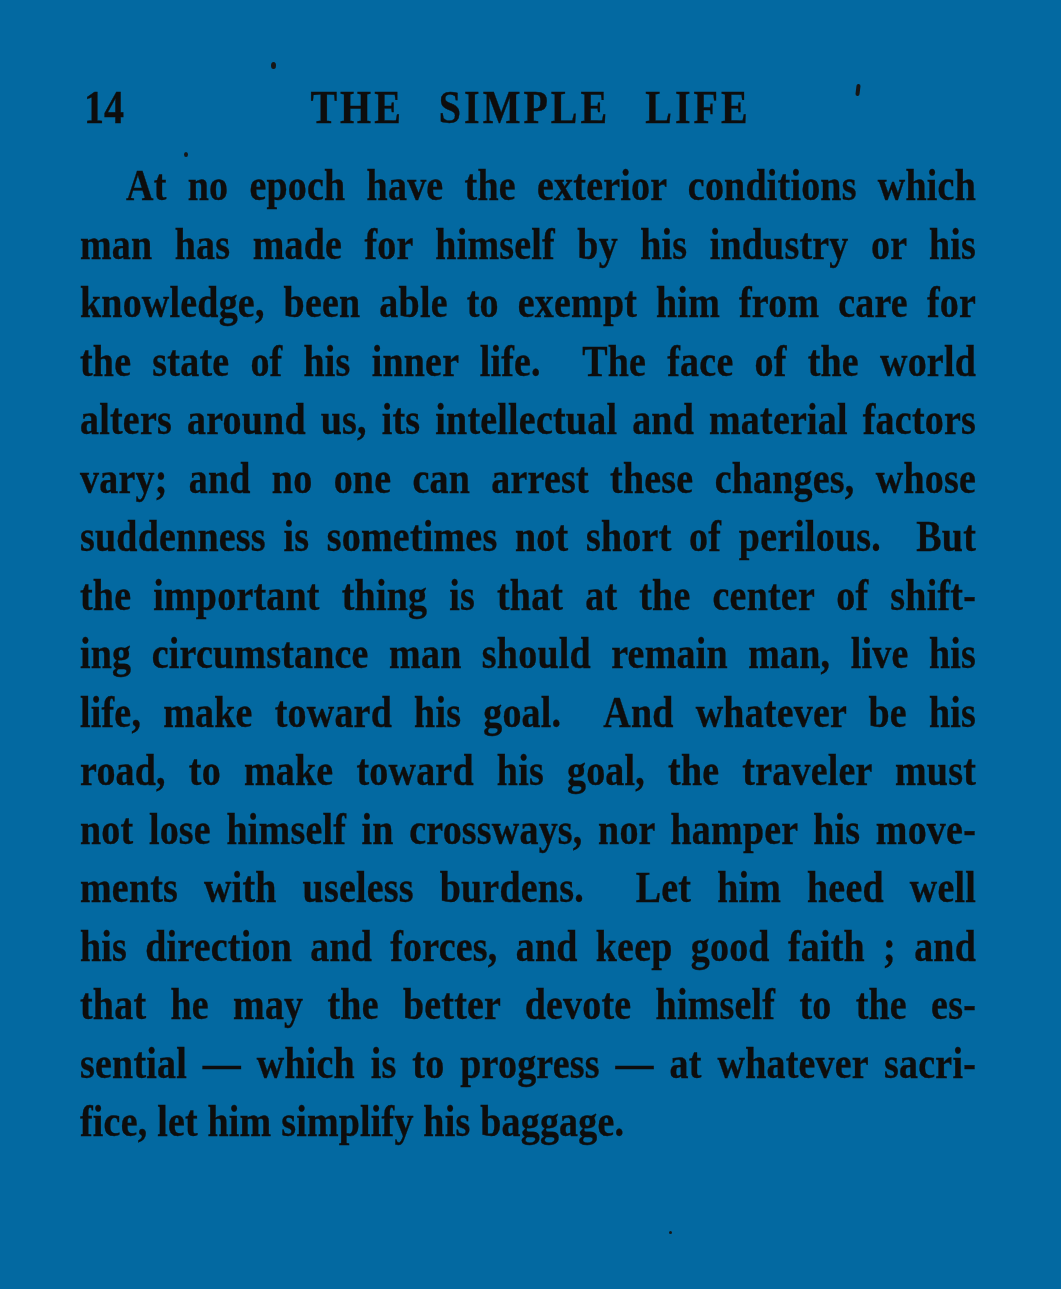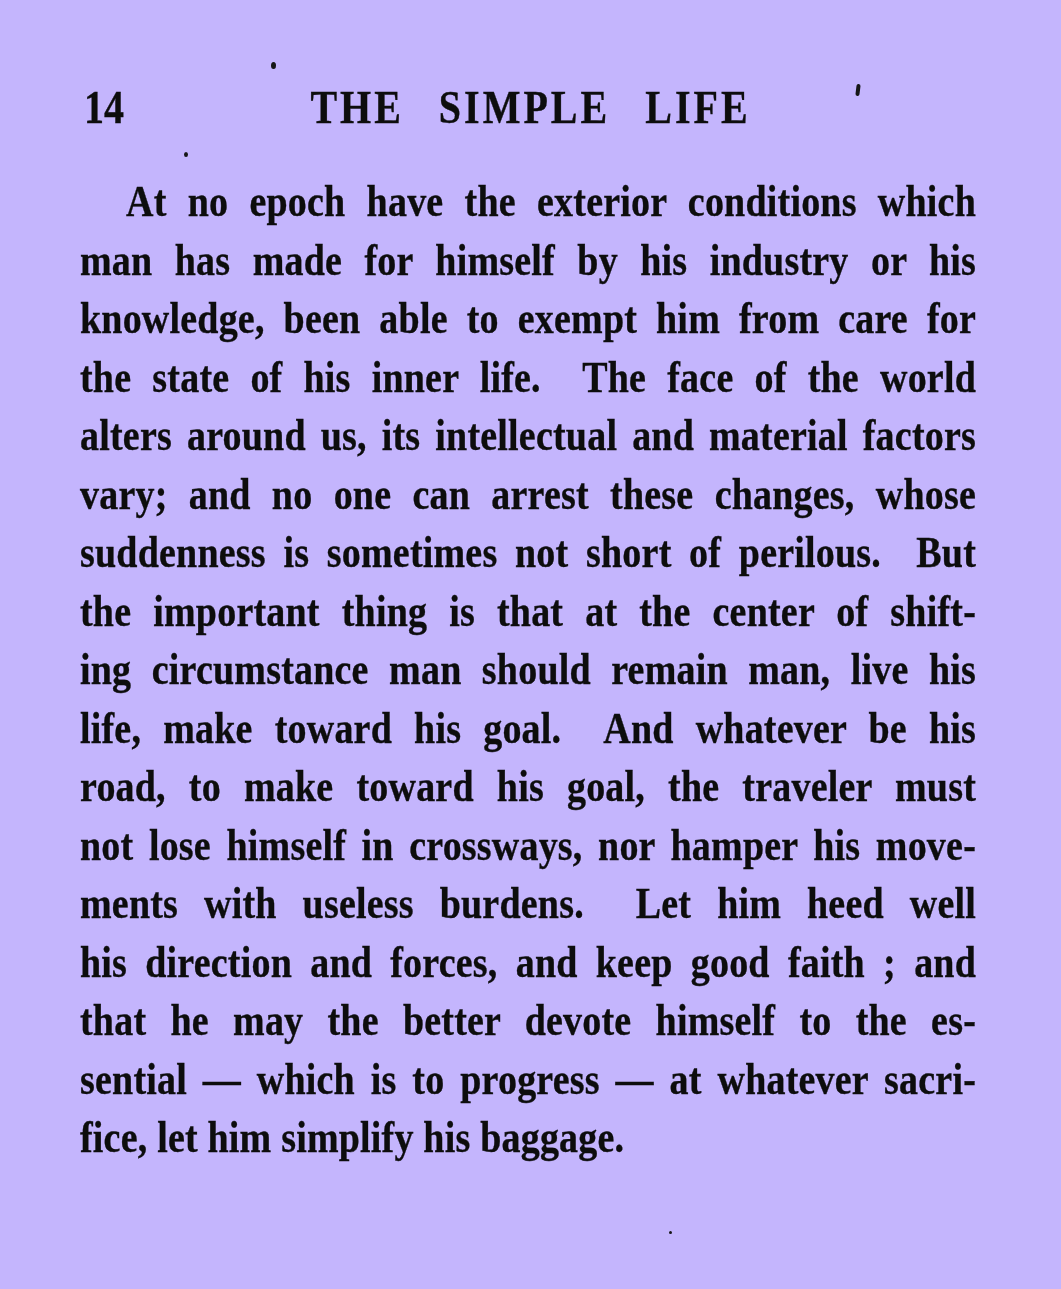--- a/index.html
+++ b/index.html
@@ -4,21 +4,21 @@
 <style>
   html, body {
     margin: 0;
     padding: 0;
     background: #ffffff;
   }
   .page {
     position: relative;
     width: 1061px;
     height: 1289px;
-    background: #c4b5fd;
+    background: #0369a1;
     color: #0d0d0d;
     font-family: "Liberation Serif", "DejaVu Serif", serif;
     overflow: hidden;
   }
   .running-header {
     position: absolute;
     top: 86px;
     left: 0;
     width: 100%;
     height: 44px;
@@ -42,21 +42,21 @@
     font-size: 40px;
     font-weight: 700;
     line-height: 44px;
     letter-spacing: 3px;
     word-spacing: 22px;
     transform: scaleY(1.16);
     -webkit-text-stroke: 0.3px #111;
   }
   .paragraph {
     position: absolute;
-    top: 172px;
+    top: 156px;
     left: 80px;
     width: 896px;
   }
   .line {
     font-size: 38px;
     font-weight: 700;
     height: 58.5px;
     line-height: 58.5px;
     text-align: justify;
     text-align-last: justify;

